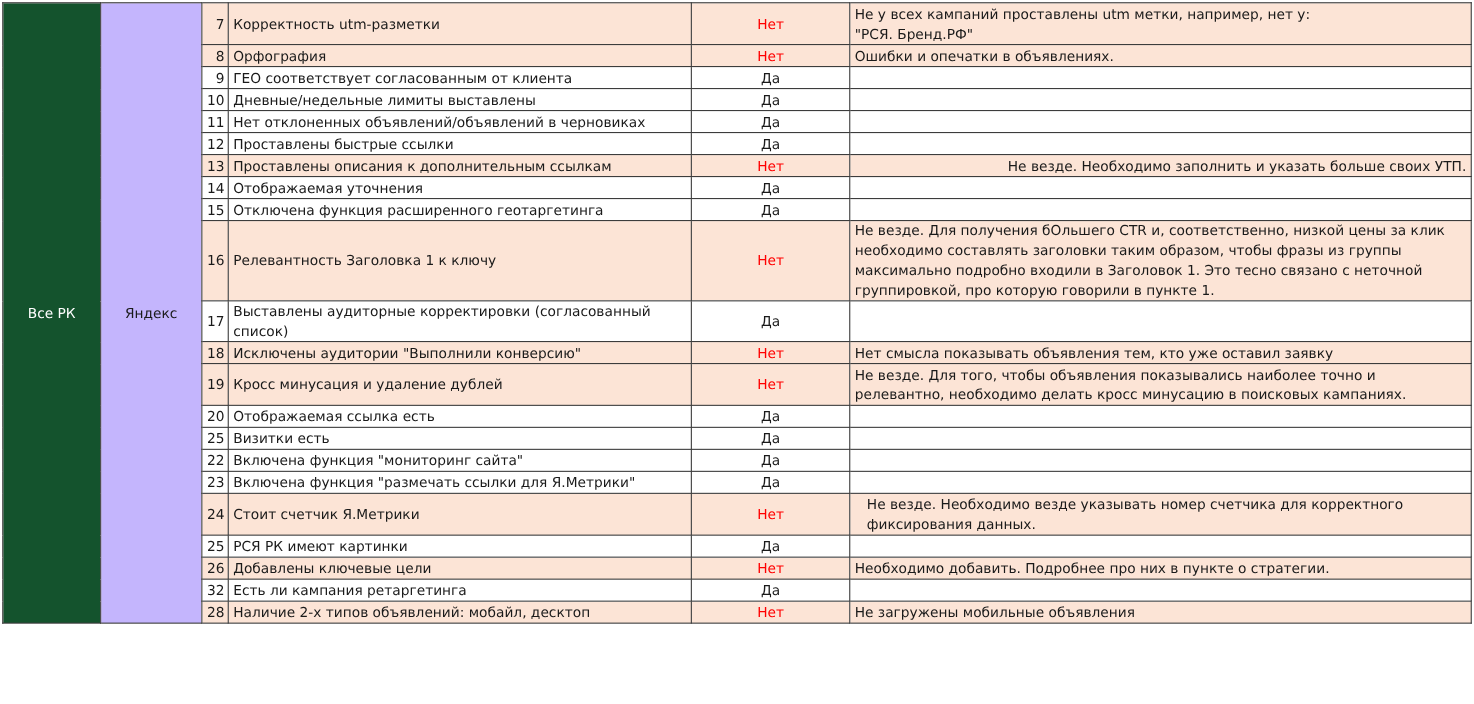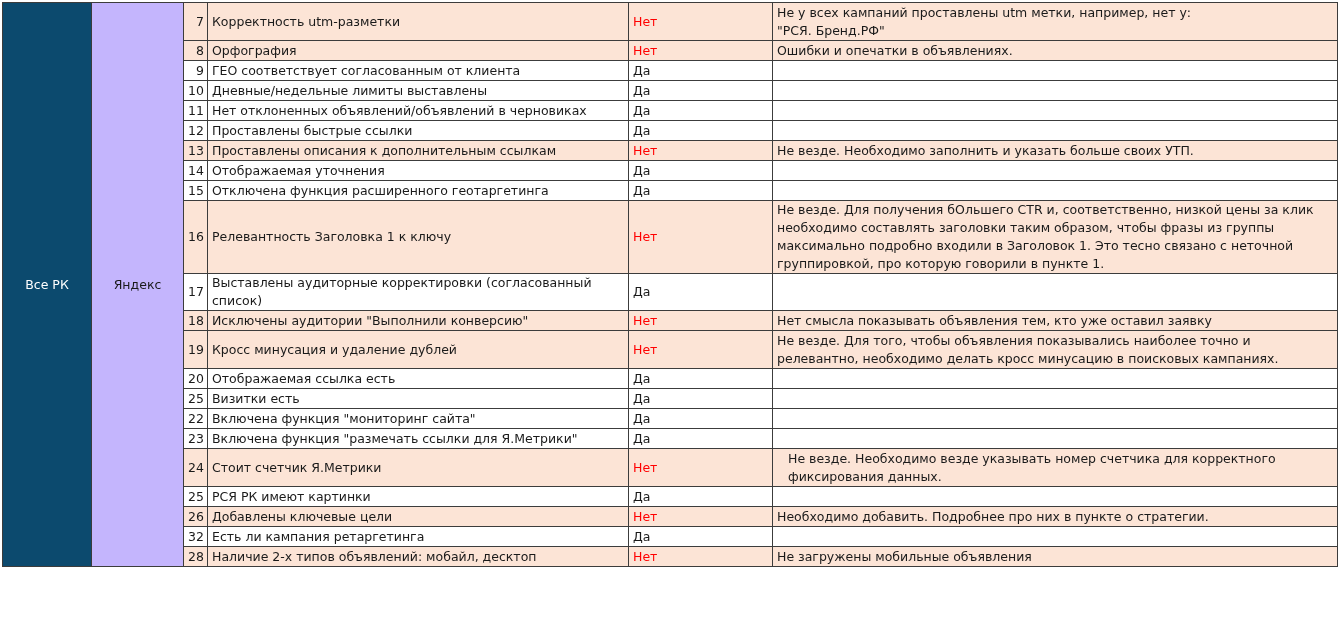--- a/index.html
+++ b/index.html
@@ -1,25 +1,25 @@
 <!DOCTYPE html>
 <html><head>
 <meta charset="utf-8">
 <style>
   html, body { margin: 0; padding: 0; background: #ffffff; }
   body { width: 1340px; height: 640px; overflow: hidden; position: relative;
          font-family: "DejaVu Sans", "Liberation Sans", sans-serif; }
   .sheet { position: absolute; left: 2px; top: 2px; width: 1336px; border-collapse: collapse;
            table-layout: fixed; font-size: 12.5px; color: #1a1a1a; }
   .sheet td { border: 1.5px solid #3c3c3c; padding: 0 4px; vertical-align: middle; line-height: 18px; overflow: hidden; }
-  .c-group { width: 87px; background: #0c4a6e; color: #ffffff; text-align: center; font-weight: normal; margin-left: 32px; }
+  .c-group { width: 87px; background: #14532d; color: #ffffff; text-align: center; font-weight: normal; margin-left: 32px; }
   .c-system { width: 80px; background: #c4b5fd; color: #1a1a1a; text-align: center; }
   .c-num { width: 20px; text-align: right; padding-right: 3px !important; }
   .c-item { width: 422px; }
-  .c-status { width: 136px; text-align: left; }
+  .c-status { width: 136px; text-align: center; }
   .c-comment { }
   tr.bad td.rowcell { background: #fce4d6; }
   tr.good td.rowcell { background: #ffffff; }
   .st-bad { color: #ff0000; }
   .st-good { color: #1a1a1a; }
   .r23 { height: 20px; }
   .r41 { height: 38px; }
   .r76 { height: 73px; }
   .r40 { height: 37px; }
 </style>
@@ -72,21 +72,21 @@
       <tr class="good r23">
         <td class="rowcell c-num">12</td>
         <td class="rowcell c-item">Проставлены быстрые ссылки</td>
         <td class="rowcell c-status st-good">Да</td>
         <td class="rowcell c-comment" style="white-space: pre-line;"></td>
       </tr>
       <tr class="bad r23">
         <td class="rowcell c-num">13</td>
         <td class="rowcell c-item">Проставлены описания к дополнительным ссылкам</td>
         <td class="rowcell c-status st-bad">Нет</td>
-        <td class="rowcell c-comment" style="white-space: pre-line;">Не везде. Необходимо заполнить и указать больше своих УТП.</td>
+        <td class="rowcell c-comment" style="white-space: pre-line; text-align: right;">Не везде. Необходимо заполнить и указать больше своих УТП.</td>
       </tr>
       <tr class="good r23">
         <td class="rowcell c-num">14</td>
         <td class="rowcell c-item">Отображаемая уточнения</td>
         <td class="rowcell c-status st-good">Да</td>
         <td class="rowcell c-comment" style="white-space: pre-line;"></td>
       </tr>
       <tr class="good r23">
         <td class="rowcell c-num">15</td>
         <td class="rowcell c-item">Отключена функция расширенного геотаргетинга</td>

